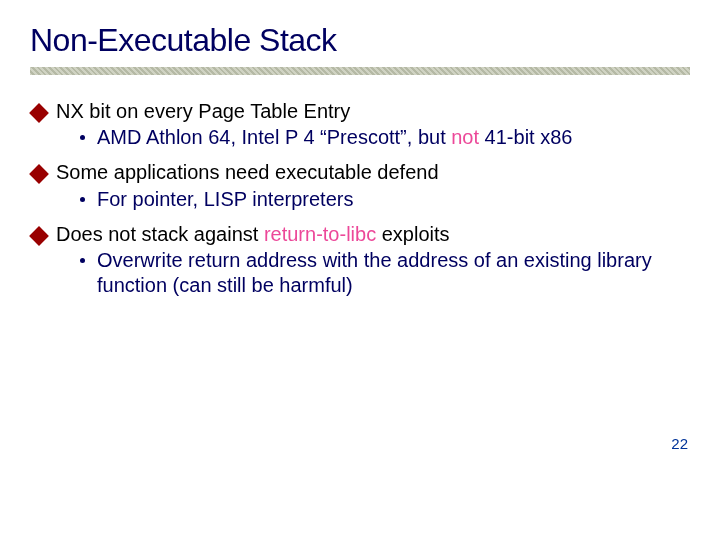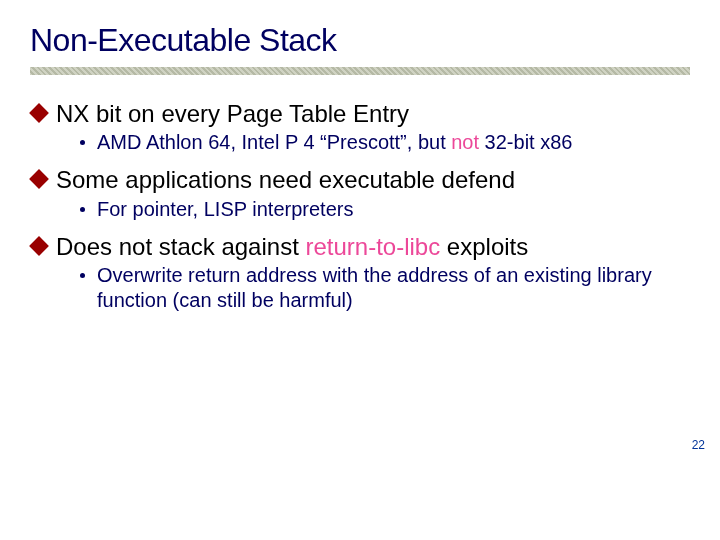--- a/index.html
+++ b/index.html
@@ -45,21 +45,21 @@
   .diamond {
     flex: 0 0 auto;
     width: 14px;
     height: 14px;
     transform: rotate(45deg);
     background: #990000;
     margin: 7px 10px 0 0;
   }
   .l1-text {
     font-family: Tahoma, Verdana, sans-serif;
-    font-size: 24px;
+    font-size: 20px;
     font-weight: 400;
     line-height: 1.22;
     color: #000;
   }
   .hl { color: #ec4899; }
   .sublist {
     margin: 2px 0 10px 48px;
   }
   .l2 {
     display: flex;
@@ -77,44 +77,44 @@
   .l2-text {
     font-family: Tahoma, Verdana, sans-serif;
     font-size: 20px;
     font-weight: 400;
     line-height: 1.25;
     color: #000060;
   }
   .pagenum {
     position: absolute;
     bottom: 24px;
-    right: 15px;
+    right: 32px;
     font-family: Tahoma, Verdana, sans-serif;
-    font-size: 12px;
+    font-size: 15px;
     color: #003399;
   }
 </style>
 </head>
 <body>
 
 <div class="slide">
 
   <h1 class="title">Non-Executable Stack</h1>
   <div class="divider"></div>
 
   <div class="content">
 
     <div class="l1">
       <div class="diamond"></div>
       <div class="l1-text"><span>NX bit on every Page Table Entry</span><span class="hl"></span><span></span></div>
     </div>
     <div class="sublist">
       <div class="l2">
         <div class="dot"></div>
-        <div class="l2-text"><span>AMD Athlon 64, Intel P 4 “Prescott”, but </span><span class="hl">not</span><span> 32-bit x86</span></div>
+        <div class="l2-text"><span>AMD Athlon 64, Intel P 4 “Prescott”, but </span><span class="hl">not</span><span> 41-bit x86</span></div>
       </div>
     </div>
 
     <div class="l1">
       <div class="diamond"></div>
       <div class="l1-text"><span>Some applications need executable defend</span><span class="hl"></span><span></span></div>
     </div>
     <div class="sublist">
       <div class="l2">
         <div class="dot"></div>

